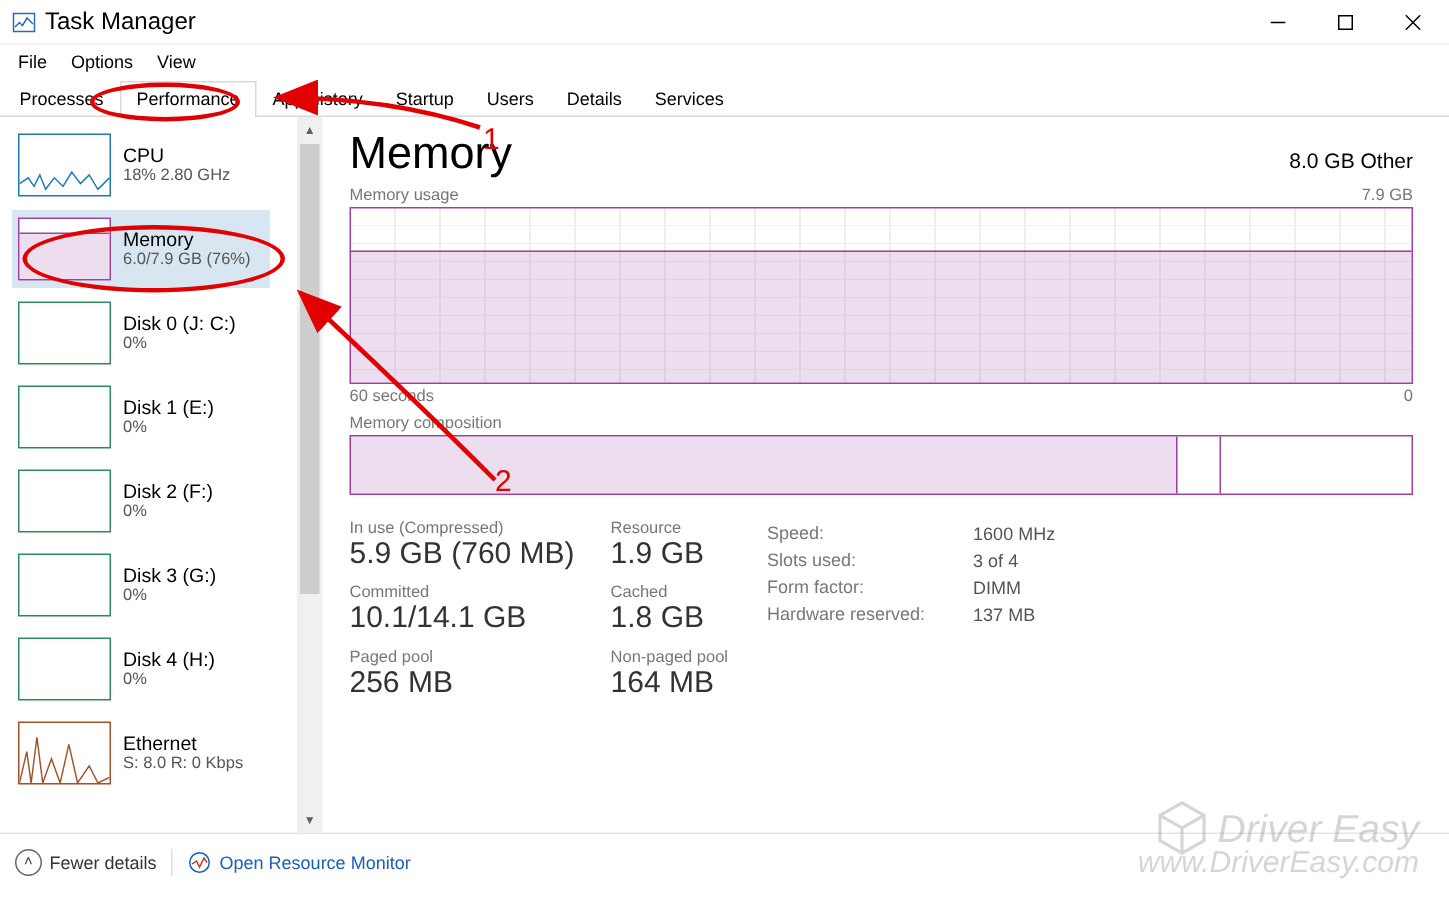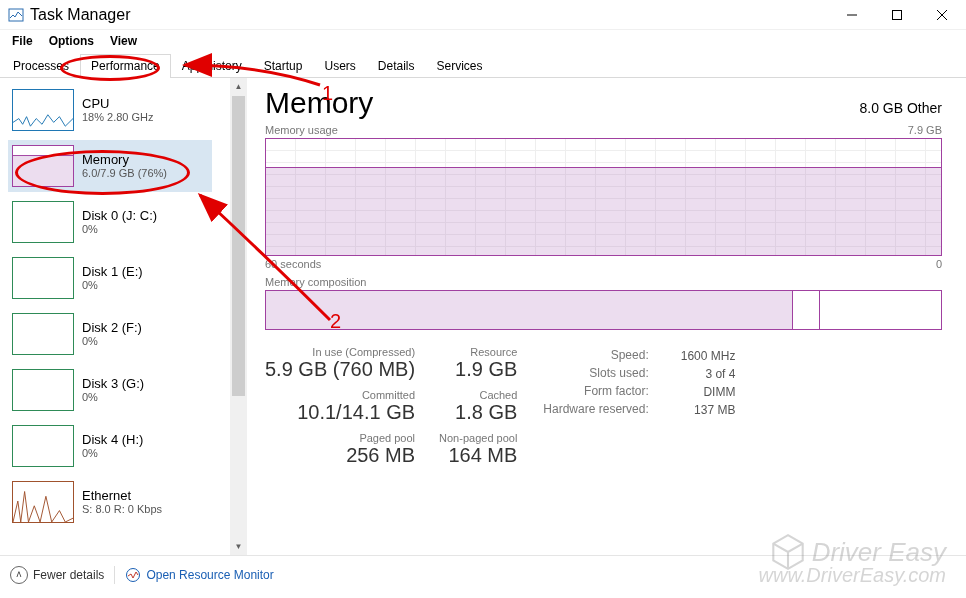--- a/index.html
+++ b/index.html
@@ -6,31 +6,31 @@
   body { width: 966px; height: 598px; background: #fff; overflow: hidden; position: relative; }
 
   
   .titlebar { height: 30px; display: flex; align-items: center; padding: 0 2px 0 8px; border-bottom: 1px solid #f0f0f0; }
   .titlebar-icon { width: 16px; height: 16px; margin-right: 6px; }
   .titlebar-text { font-size: 16px; flex: 1; }
   .winbtns { display: flex; }
   .winbtn { width: 45px; height: 28px; display: flex; align-items: center; justify-content: center; font-size: 14px; }
 
   
-  .menubar { height: 22px; display: flex; align-items: center; padding: 0 4px; font-size: 12px; font-weight: bold; }
+  .menubar { height: 22px; display: flex; align-items: center; padding: 0 4px; font-size: 12px; }
   .menubar span { padding: 2px 8px; }
 
   
   .tabs { height: 26px; display: flex; align-items: flex-end; border-bottom: 1px solid #d9d9d9; padding: 0 2px; font-size: 12px; }
   .tab { padding: 4px 10px 5px; border: 1px solid transparent; border-bottom: none; position: relative; top: 1px; }
   .tab.active { border-color: #d9d9d9; background: #fff; }
 
   
   .main { display: flex; height: 477px; }
-  .sidebar { width: 230px; padding: 6px 18px 0 8px; overflow: hidden; }
+  .sidebar { width: 198px; padding: 6px 18px 0 8px; overflow: hidden; }
   .scrollbar { width: 17px; background: #f0f0f0; position: relative; }
   .scrollbar-thumb { position: absolute; top: 18px; left: 2px; width: 13px; height: 300px; background: #cdcdcd; }
   .scrollbar-arrow { position: absolute; left: 0; width: 17px; height: 17px; display:flex; align-items:center; justify-content:center; font-size:8px; color:#606060;}
   .scrollbar-arrow.top { top:0; }
   .scrollbar-arrow.bot { bottom:0; }
 
   .side-item { display: flex; align-items: center; padding: 5px 4px; margin-bottom: 4px; cursor: default; }
   .side-item.selected { background: #d8e6f2; }
   .thumb { width: 62px; height: 42px; border: 1px solid #999; margin-right: 8px; background: #fff; flex-shrink:0; }
   .thumb.cpu { border-color: #1f77b4; }
@@ -51,21 +51,21 @@
   .chart-label-row { display:flex; justify-content:space-between; font-size:11px; color:#777; margin-top:4px;}
   .chart { height: 118px; border: 1px solid #a040a0; background: repeating-linear-gradient(to right, transparent, transparent 29px, #eee 29px, #eee 30px), repeating-linear-gradient(to bottom, transparent, transparent 11px, #eee 11px, #eee 12px); position: relative; margin-top:2px;}
   .chart-fill { position:absolute; left:0; right:0; bottom:0; height:76%; background: rgba(180,120,190,0.25); border-top:1px solid #a040a0;}
   .time-row { display:flex; justify-content:space-between; font-size:11px; color:#777; margin-top:2px;}
   .comp-label { font-size:11px; color:#777; margin-top:6px;}
   .comp-bar { height:40px; border:1px solid #a040a0; display:flex; margin-top:2px;}
   .comp-seg1 { width:78%; background: rgba(180,120,190,0.25); border-right:1px solid #a040a0;}
   .comp-seg2 { width:4%; border-right:1px solid #a040a0;}
   .comp-seg3 { flex:1; }
 
-  .stats { display:flex; gap: 24px; margin-top:16px;text-align:right; }
+  .stats { display:flex; gap: 24px; margin-top:16px; }
   .stats-col .label { font-size:11px; color:#777; }
   .stats-col .big { font-size:20px; color:#333; margin-bottom:8px;}
   .meta-grid { font-size:12px; color:#555; }
   .meta-grid td:first-child { color:#777; padding-right:30px; padding-bottom:2px;}
 
   
   .bottombar { height: 38px; border-top:1px solid #e5e5e5; display:flex; align-items:center; padding:0 10px; font-size:12px; gap:10px;}
   .bot-link { display:flex; align-items:center; gap:5px; color:#1a5fb4;}
   .bot-link.norm { color:#333; }
   .sep { width:1px; height:18px; background:#ddd;}

